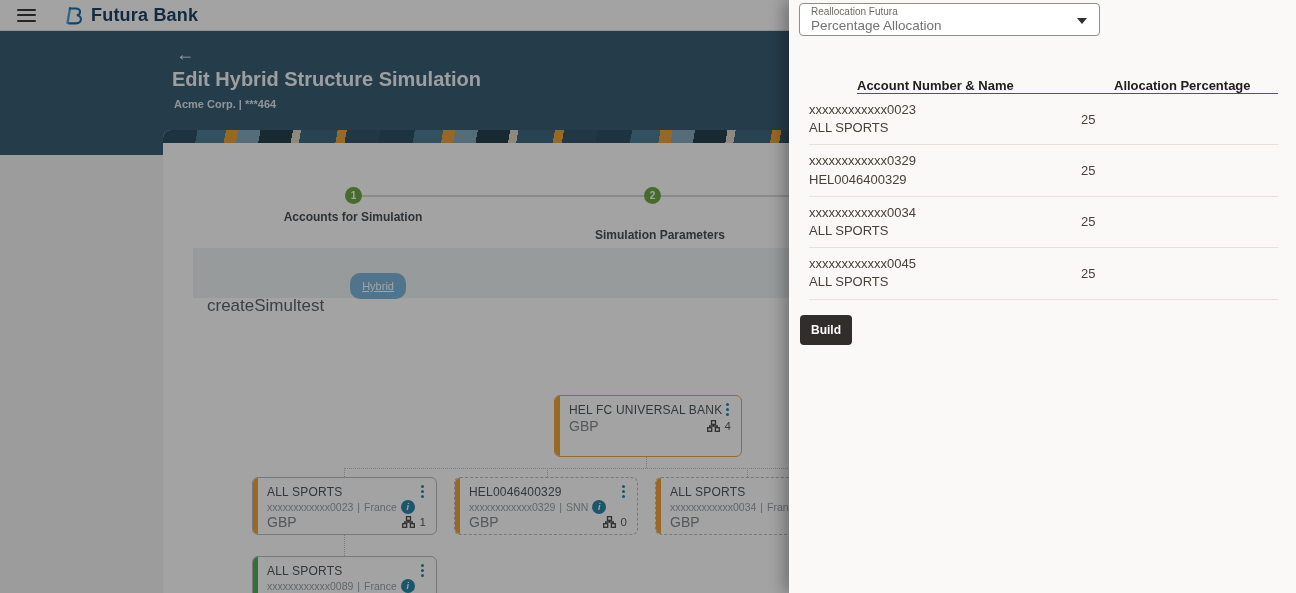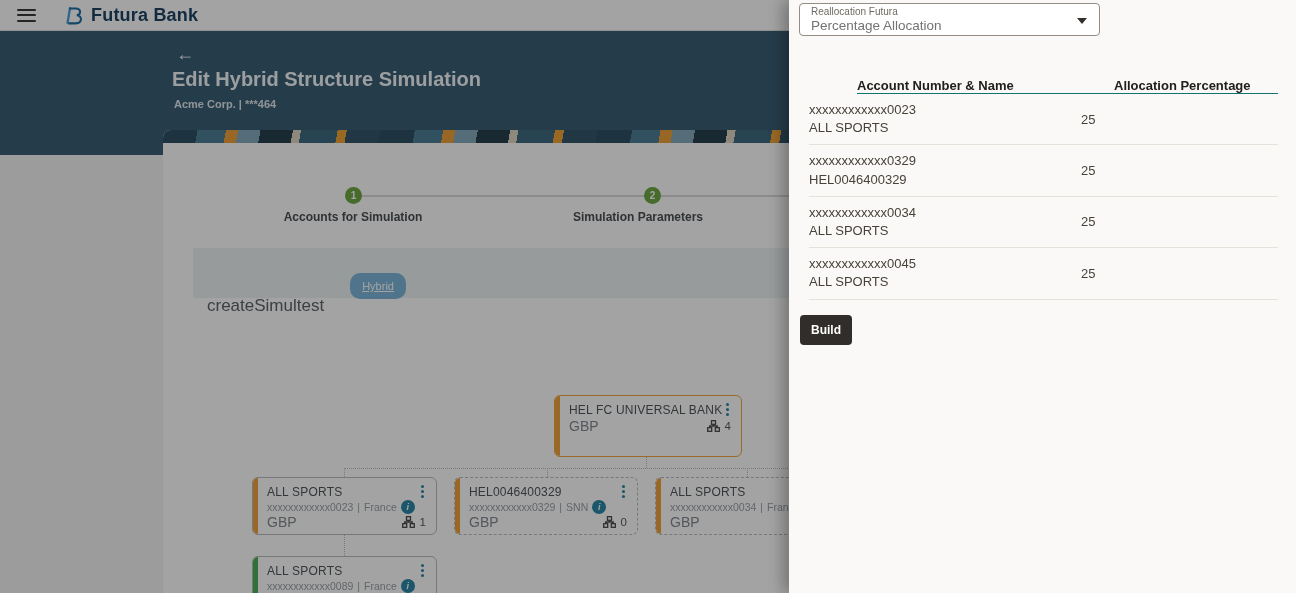--- a/index.html
+++ b/index.html
@@ -115,21 +115,21 @@
     <div class="banner-strip"></div>
 
     <div class="step-line"></div>
     <div class="step-circle" style="left:182px;">
       <span>1</span>
       </div>
     <div class="step-label" style="left:190px;">Accounts for Simulation</div>
     <div class="step-circle" style="left:481px;">
       <span>2</span>
       </div>
-    <div class="step-label" style="left:475px;">Simulation Parameters</div>
+    <div class="step-label" style="left:497px;margin-top:18px;">Simulation Parameters</div>
 
     <div class="struct-strip">
       <div class="struct-row">
         <span class="struct-value">createSimultest</span>
         <span class="badge">Hybrid</span>
       </div>
     </div>
 
     <div class="connector-v" style="left:483px;top:327px;height:11px;"></div>
     <div class="connector-h" style="left:181px;top:338px;width:452px;"></div>

